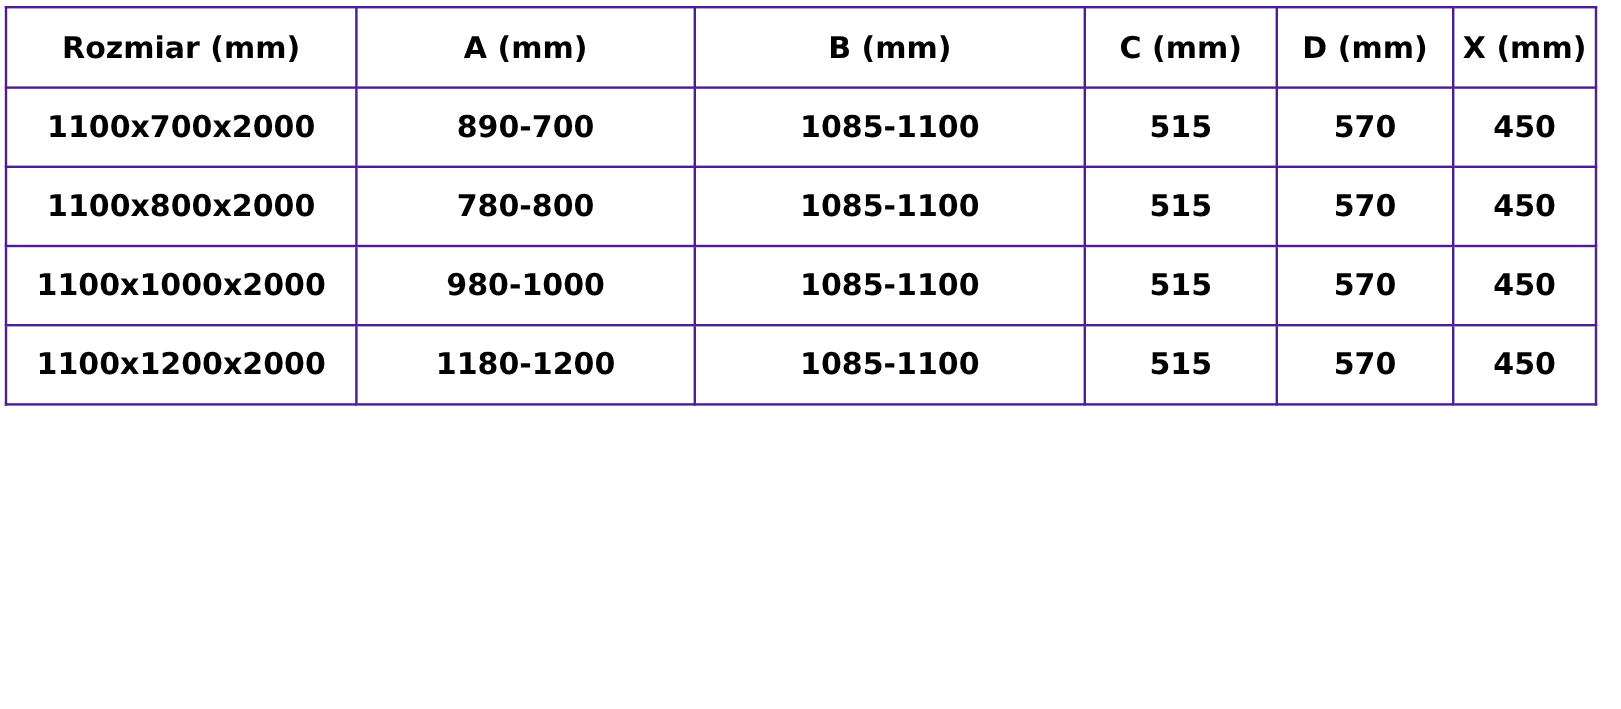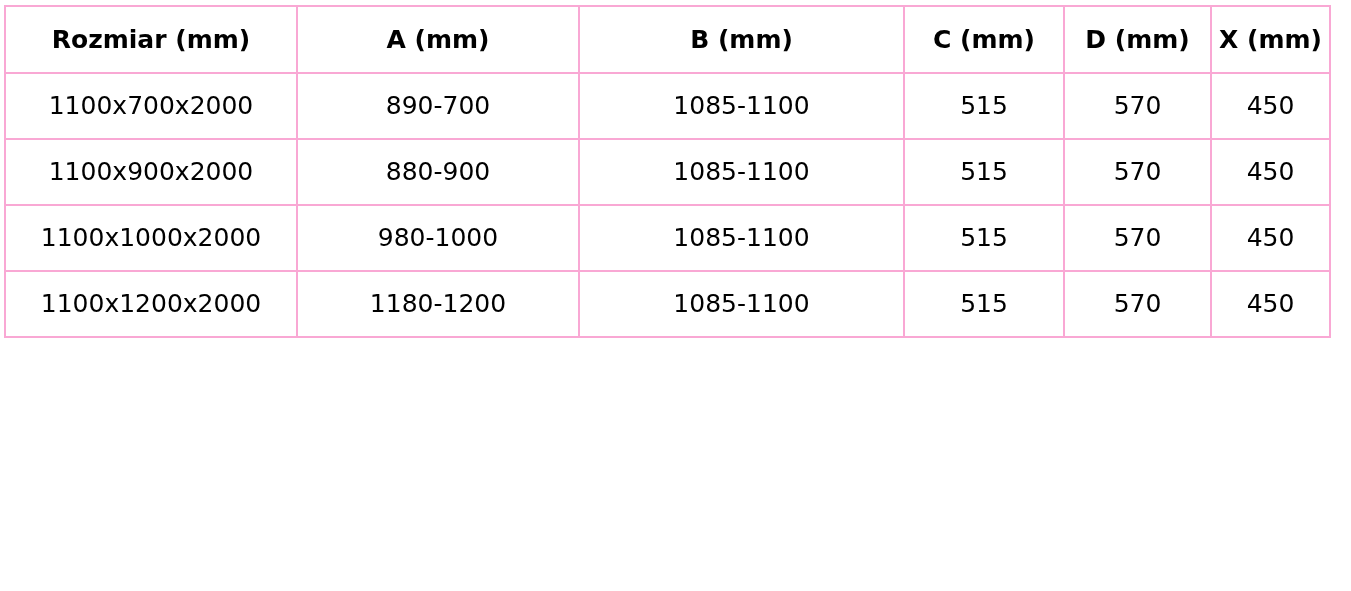--- a/index.html
+++ b/index.html
@@ -24,37 +24,37 @@
   }
   table.size-table {
     border-collapse: collapse;
     table-layout: fixed;
     width: 1325px;
     margin-left: 4px;
     margin-top: 5px;
   }
   table.size-table th,
   table.size-table td {
-    border: 2px solid #f9a8d4;
+    border: 2px solid #4c1d95;
     text-align: center;
     vertical-align: middle;
     padding: 0;
     font-size: 25px;
     line-height: 1.1;
     color: #000000;
     background: #ffffff;
   }
   table.size-table thead th {
     height: 65px;
     font-weight: bold;
     font-size: 25px;
   }
   table.size-table tbody td {
     height: 64px;
-    font-weight: normal;
+    font-weight: bold;
   }
   
   col.c0 { width: 292px; }
   col.c1 { width: 282px; }
   col.c2 { width: 325px; }
   col.c3 { width: 160px; }
   col.c4 { width: 147px; }
   col.c5 { width: 119px; }
 </style>
 </head>
@@ -83,22 +83,22 @@
     <tbody>
       <tr>
         <td>1100x700x2000</td>
         <td>890-700</td>
         <td>1085-1100</td>
         <td>515</td>
         <td>570</td>
         <td>450</td>
       </tr>
       <tr>
-        <td>1100x900x2000</td>
-        <td>880-900</td>
+        <td>1100x800x2000</td>
+        <td>780-800</td>
         <td>1085-1100</td>
         <td>515</td>
         <td>570</td>
         <td>450</td>
       </tr>
       <tr>
         <td>1100x1000x2000</td>
         <td>980-1000</td>
         <td>1085-1100</td>
         <td>515</td>

